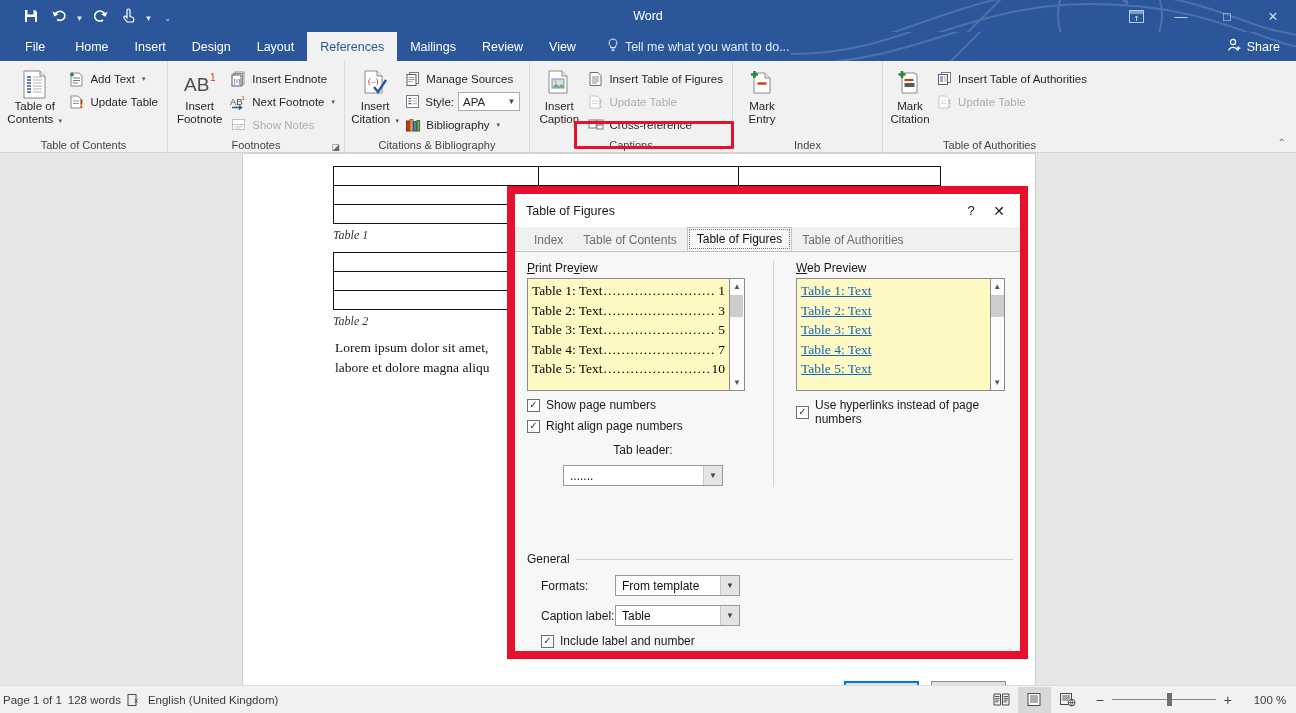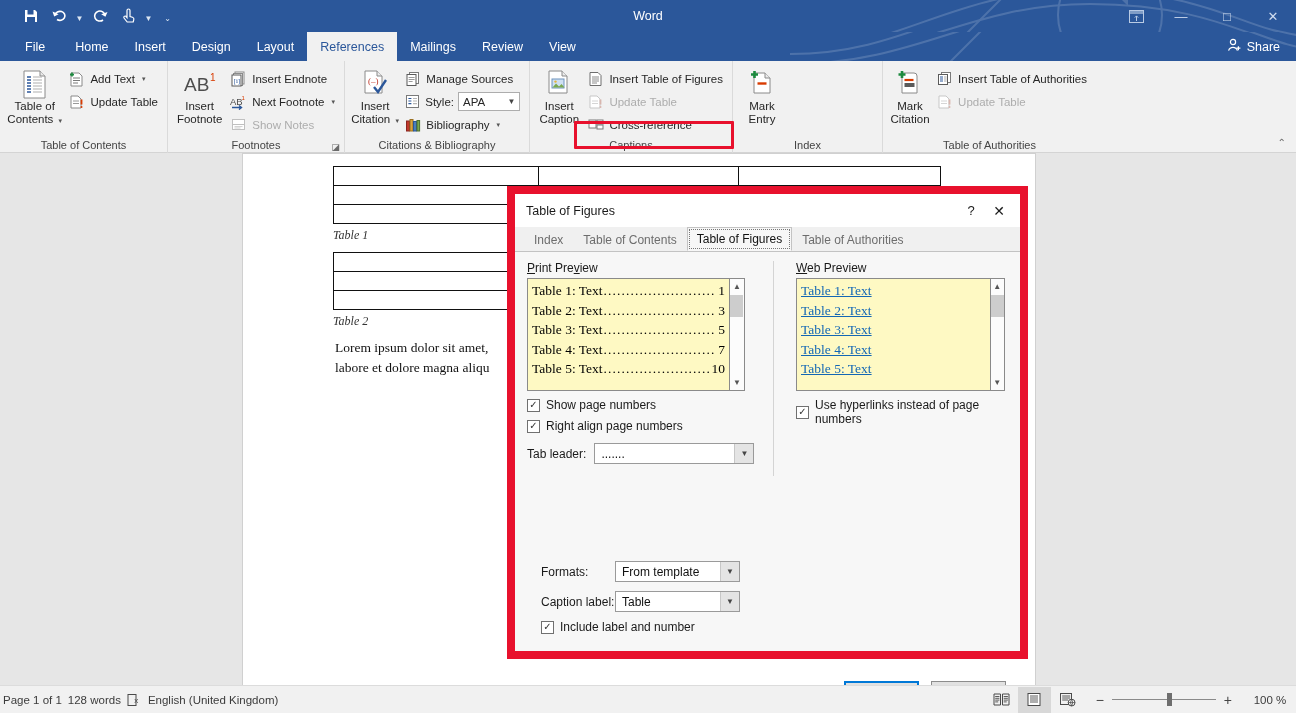--- a/index.html
+++ b/index.html
@@ -181,21 +181,21 @@
   .sb-thumb { position: absolute; top: 16px; left: 0; width: 13px; height: 22px; background: #cdcdcd; }
 
   .chk { display: flex; align-items: center; gap: 6px; font-size: 12px; margin-top: 7px; }
   .chkbox {
     width: 13px; height: 13px; border: 1px solid #707070; background: #fff;
     display: flex; align-items: center; justify-content: center; flex: none;
   }
   .chkbox .mark { font-size: 10px; color: #333; line-height: 1; margin-top:-1px;}
   .u { text-decoration: underline; }
 
-  .tabl-row { display: flex; align-items: center; gap: 8px; margin-top: 10px; }
+  .tabl-row { display: flex; align-items: center; gap: 8px; margin-top: 10px; flex-direction: column; }
   .combo {
     display: flex; align-items: center; border: 1px solid #9a9a9a; background: #fff;
     height: 21px; font-size: 12px;
   }
   .combo .cv { flex: 1; padding-left: 6px; color: #111; }
   .combo .carrow {
     width: 19px; height: 19px; background: #e4e4e4; border-left: 1px solid #c7c7c7;
     display: flex; align-items: center; justify-content: center; font-size: 8px; color: #444;
   }
 
@@ -304,20 +304,29 @@
     <div class="tabs">
       <div class="tab file">File</div>
       <div class="tab">Home</div>
       <div class="tab">Insert</div>
       <div class="tab">Design</div>
       <div class="tab">Layout</div>
       <div class="tab active">References</div>
       <div class="tab">Mailings</div>
       <div class="tab">Review</div>
       <div class="tab">View</div>
+      <div class="tellme">
+        <span>
+          <svg width="12" height="14" viewBox="0 0 12 14">
+              <path d="M6 1 a4 4 0 0 1 2.4 7.2 v1.3 h-4.8 V8.2 A4 4 0 0 1 6 1z" fill="none" stroke="#e3ebf6" stroke-width="1"></path>
+              <path d="M4.2 11 h3.6 M4.7 12.6 h2.6" stroke="#e3ebf6" stroke-width="1"></path>
+            </svg>
+        </span>
+        <span>Tell me what you want to do...</span>
+      </div>
     </div>
     <div class="share-btn">
       <span>
         <svg width="15" height="14" viewBox="0 0 15 14">
             <circle cx="6" cy="4" r="2.6" fill="none" stroke="#fff" stroke-width="1.2"></circle>
             <path d="M1.6 12.6 a4.6 4.6 0 0 1 8.8 0" fill="none" stroke="#fff" stroke-width="1.2"></path>
             <path d="M11.4 8.2 v4 M9.4 10.2 h4" stroke="#fff" stroke-width="1.2"></path>
           </svg>
       </span>
       <span>Share</span>
@@ -767,20 +776,24 @@
             <div class="chk">
               <span class="chkbox">
                   <span class="mark">✓</span>
                 </span>
               <span>Use hyperlinks instead of page numbers</span>
             </div>
           </div>
         </div>
 
         <div class="general">
+          <div class="gl-title">
+            <span>General</span>
+            <span class="rule"></span>
+          </div>
           <div class="grow">
             <span class="glabel">Formats:</span>
             <span class="combo" style="width:125px;">
               <span class="cv">From template</span>
               <span class="carrow">▼</span>
             </span>
           </div>
           <div class="grow">
             <span class="glabel">Caption label:</span>
             <span class="combo" style="width:125px;">

